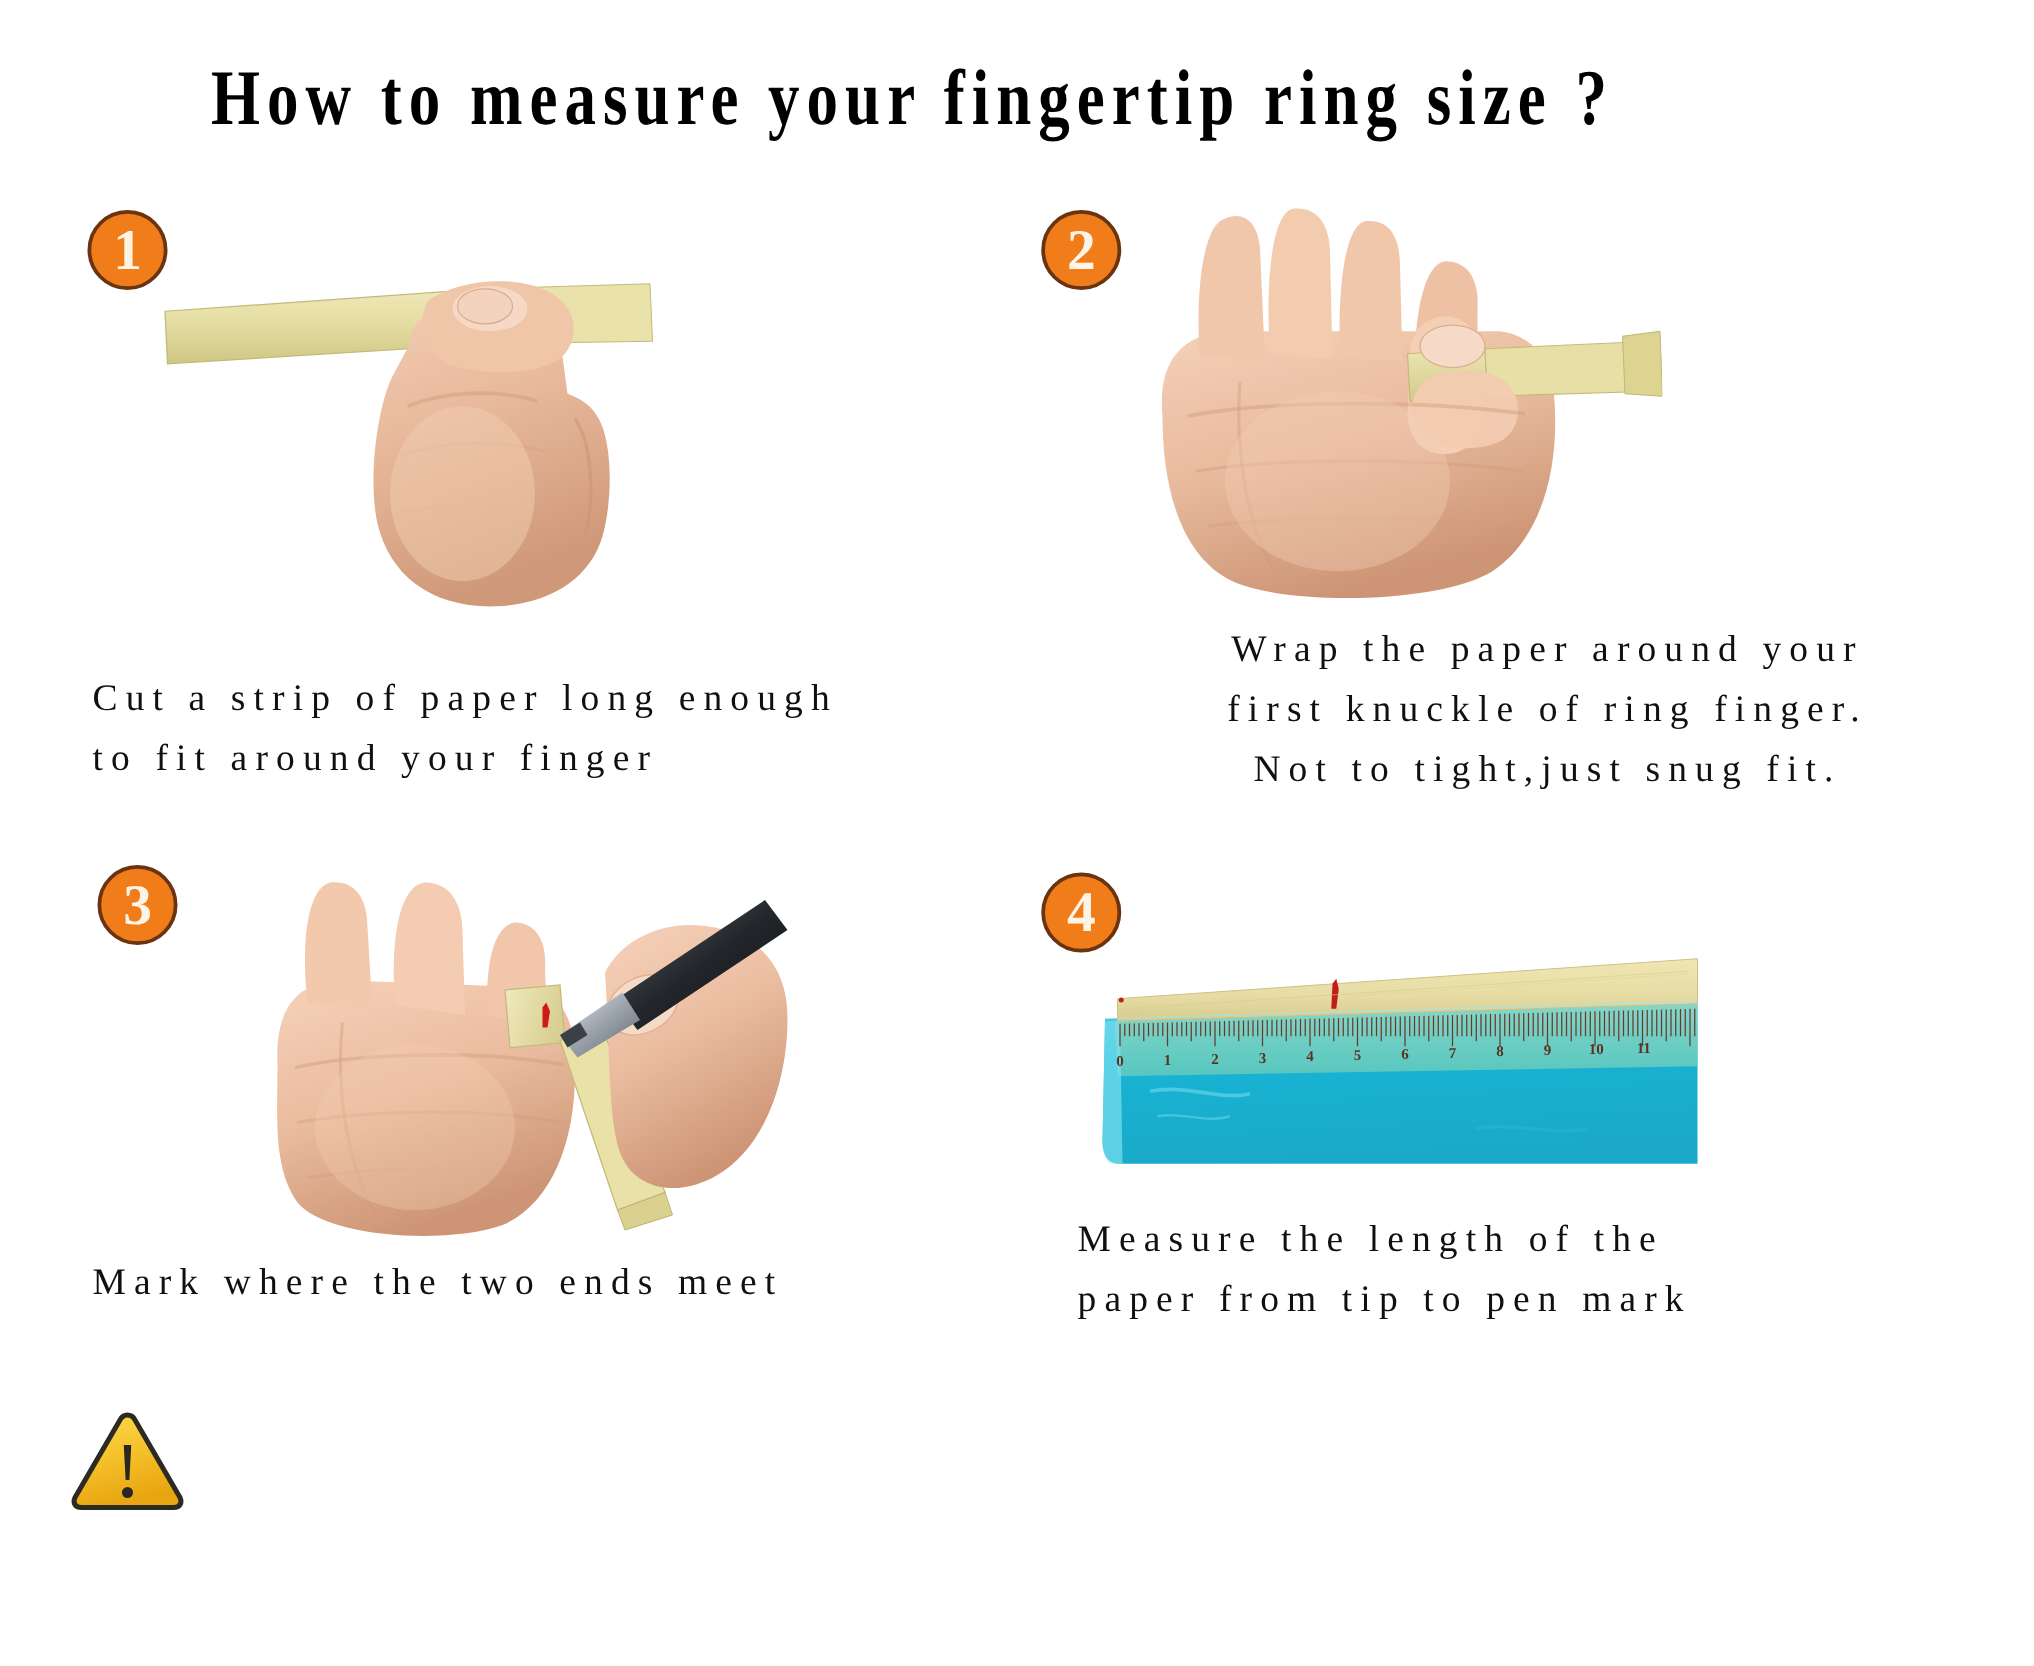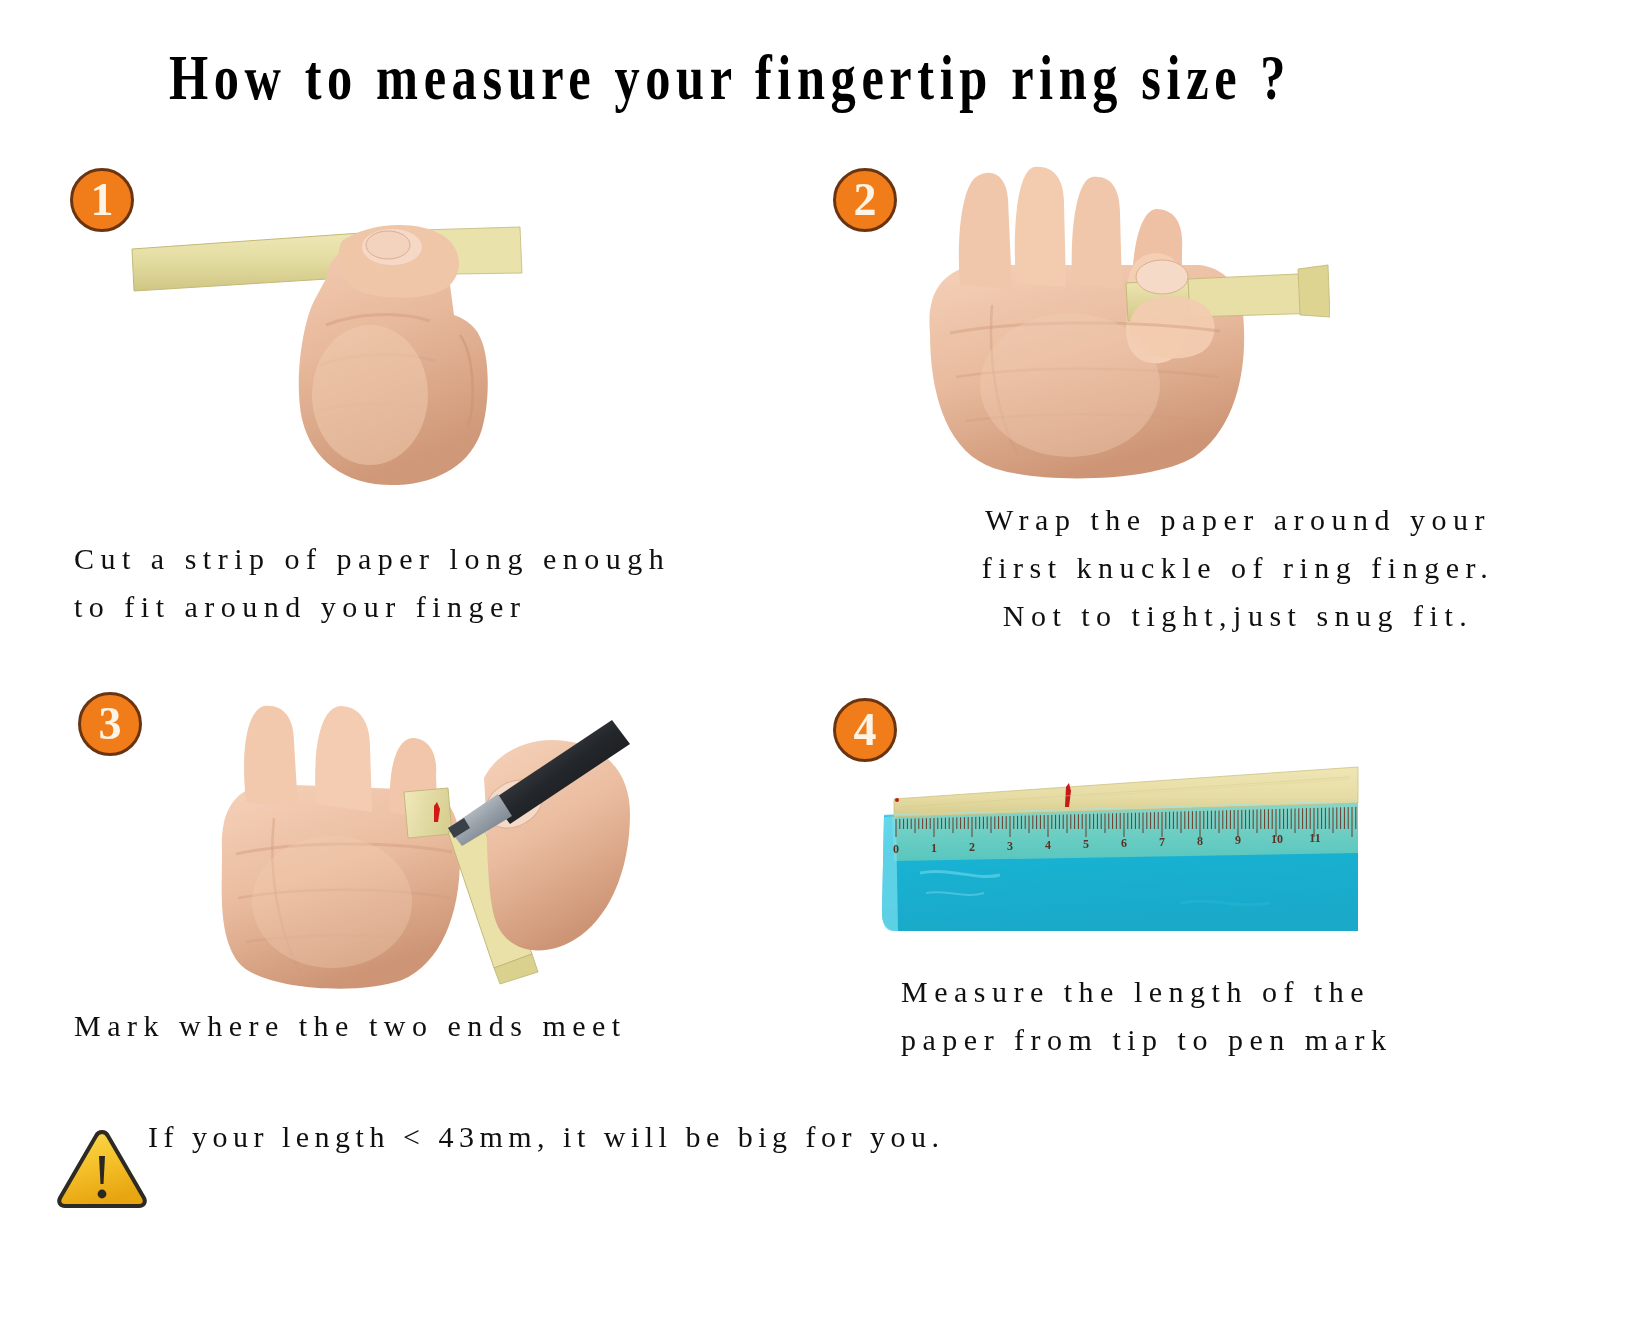--- a/index.html
+++ b/index.html
@@ -437,35 +437,34 @@
 
       <path d="M20 44 L470 14" stroke="#d8cd8e" stroke-width="0.7" opacity="0.7" fill="none"></path>
       <path d="M200 34 L470 16" stroke="#ded394" stroke-width="0.6" opacity="0.6" fill="none"></path>
 
       <path d="M40 110 C70 104 96 118 120 112" stroke="#7fe0f2" stroke-width="3" fill="none" opacity="0.5"></path>
       <path d="M46 130 C66 126 84 136 104 130" stroke="#86e4f4" stroke-width="2" fill="none" opacity="0.4"></path>
       <path d="M300 140 C330 134 360 146 390 140" stroke="#2bb9d8" stroke-width="3" fill="none" opacity="0.45"></path>
       <path d="M4 52 L478 38" stroke="#9ae9f7" stroke-width="1.2" opacity="0.6"></path>
     </svg>
   </div>
-  <div class="caption" style="left:862px; top:968px; width:700px;margin-left:39px;">Measure the length of the
+  <div class="caption" style="left:862px; top:968px; width:700px;">Measure the length of the
 paper from tip to pen mark</div>
 </div>
 
 <div class="warn-icon">
   <svg width="92" height="84" viewBox="0 0 92 84">
     <defs>
       <linearGradient id="warnGrad" x1="0" y1="0" x2="0.3" y2="1">
         <stop offset="0" stop-color="#fada4e"></stop>
         <stop offset="0.5" stop-color="#f5c22b"></stop>
         <stop offset="1" stop-color="#e7a511"></stop>
       </linearGradient>
     </defs>
     <path d="M46 6 C49 6 51 8 52 10 L88 72 C90 76 88 80 83 80 L9 80
              C4 80 2 76 4 72 L40 10 C41 8 43 6 46 6 Z" fill="url(#warnGrad)" stroke="#2c2a22" stroke-width="4" stroke-linejoin="round"></path>
     <path d="M43 30 L49 30 L47.5 58 L44.5 58 Z" fill="#2a2722"></path>
     <circle cx="46" cy="68" r="4.4" fill="#2a2722"></circle>
   </svg>
 </div>
 
 <div class="note">
-  <div class="note-line">If your length &lt; 43mm, it will be big for you.</div>
 </div>
 
 </body></html>

